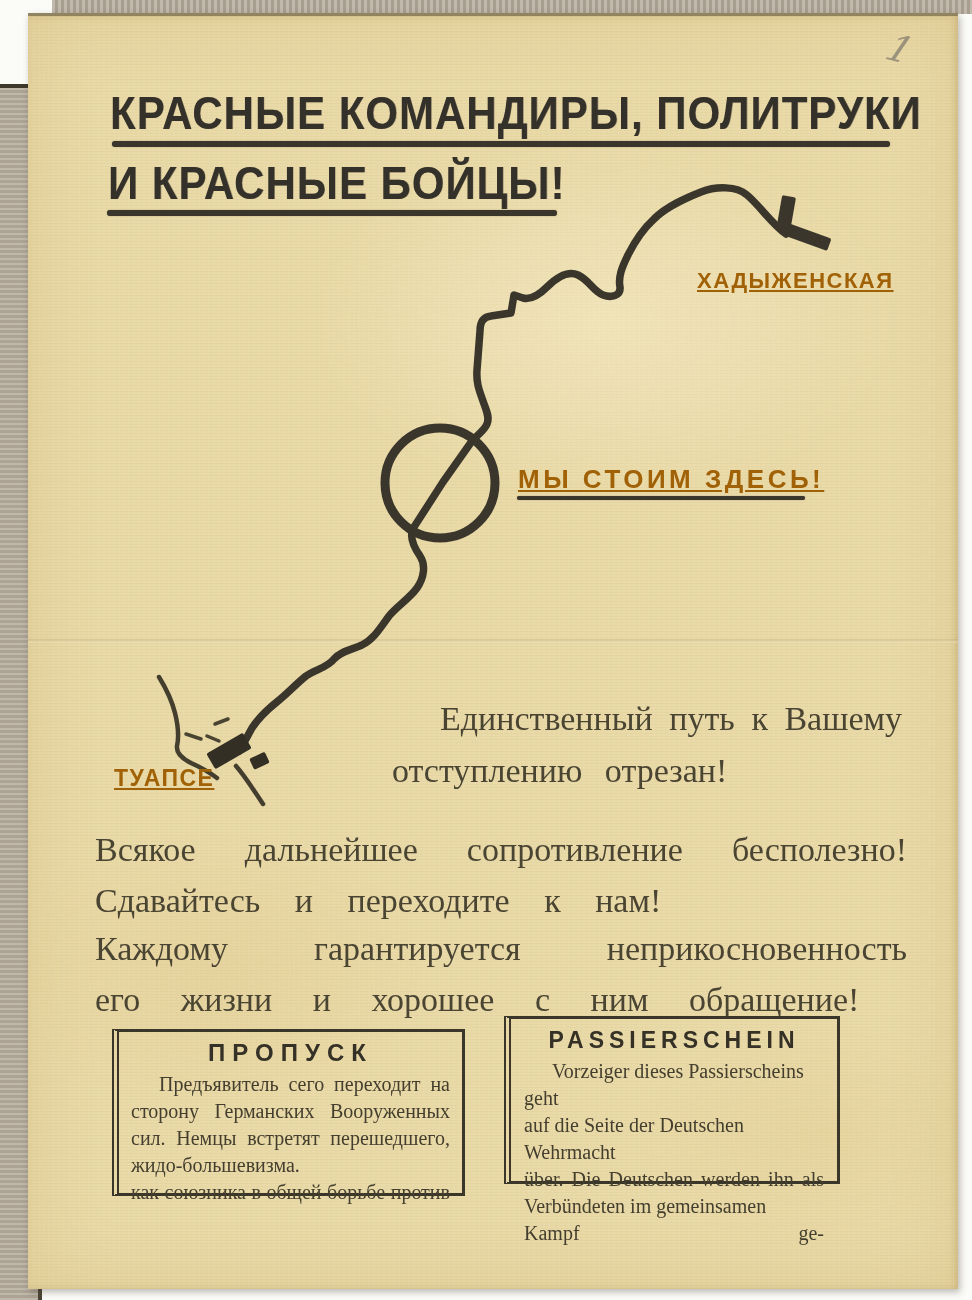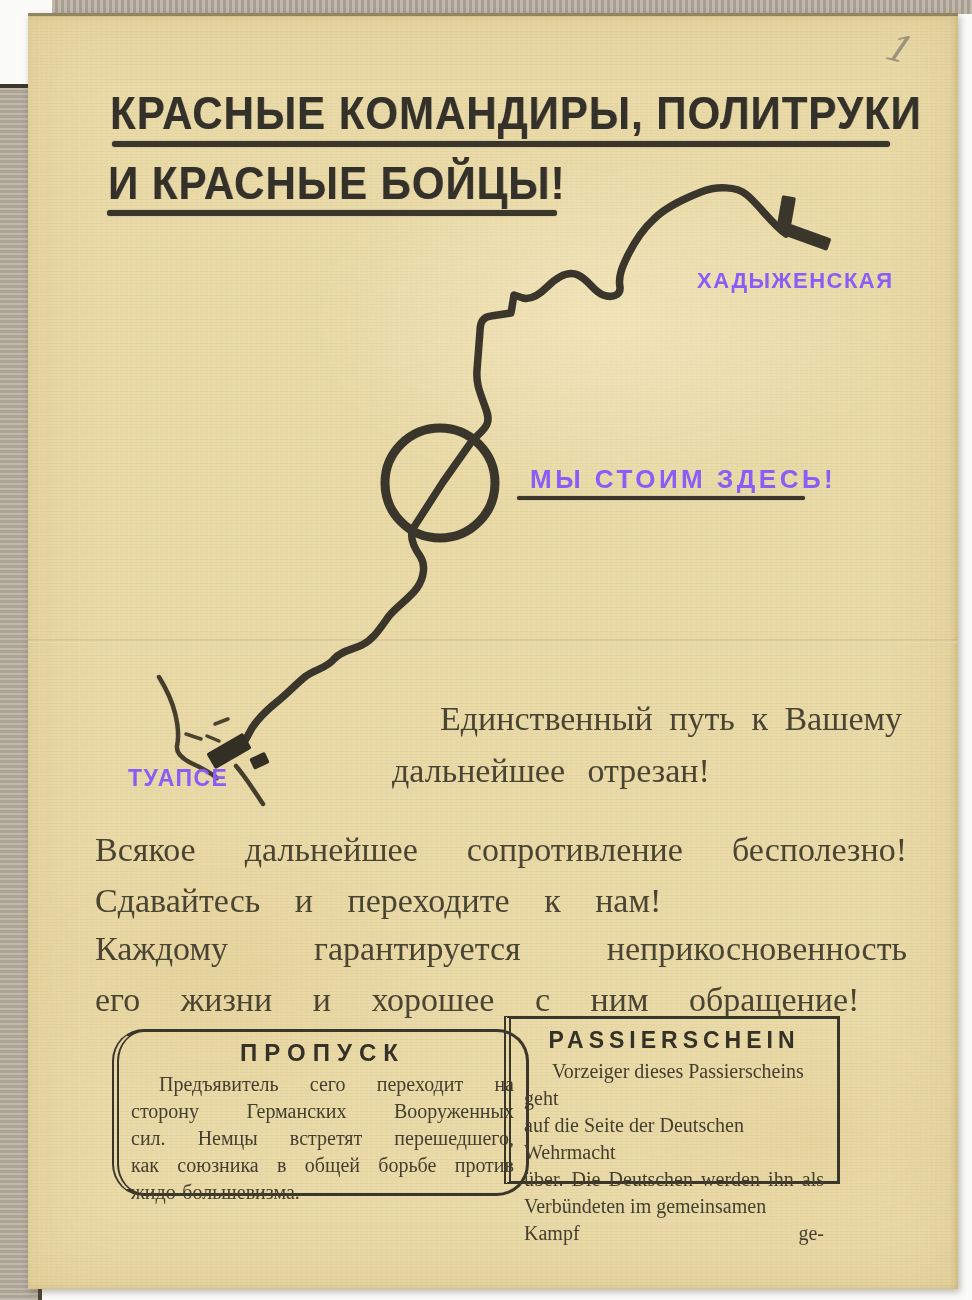--- a/index.html
+++ b/index.html
@@ -30,21 +30,21 @@
     background:linear-gradient(to bottom,rgba(120,95,50,.16),rgba(248,238,200,.38));}
   
   .map-svg{position:absolute;left:0;top:0;width:972px;height:1300px;z-index:4;}
   
   .txt{position:absolute;z-index:5;color:#3a362b;}
   .title-line{font-weight:bold;font-size:42px;letter-spacing:1px;white-space:nowrap;
     color:#34302a;transform:scaleY(1.12);transform-origin:left top;
     text-shadow:.6px .6px 0 rgba(52,48,42,.4);}
   .rule{position:absolute;z-index:5;background:#3a362b;border-radius:3px;
     box-shadow:0 0 1px rgba(58,54,43,.8);}
-  .map-label{font-weight:bold;white-space:nowrap;color:#8b5cf6;}
+  .map-label{font-weight:bold;white-space:nowrap;color:#a16207;text-decoration:underline;}
   .serif-line{font-family:"Liberation Serif",serif;color:#4a4433;white-space:nowrap;
     font-size:34px;}
   .jline{white-space:normal;text-align-last:justify;}
   .box{position:absolute;z-index:5;box-sizing:border-box;border:3px solid #3b362a;
     border-left:7px double #3b362a;background:rgba(233,217,166,.0);}
   .box-title{font-weight:bold;text-align:center;color:#353126;}
   .box-body{font-family:"Liberation Serif",serif;color:#433e2e;font-size:20px;}
   .box-line{line-height:27px;white-space:normal;}
   .box-line.just{text-align-last:justify;}
   .box-line.indent{text-indent:28px;}
@@ -95,41 +95,41 @@
   </svg>
 
   <div class="pencil-mark" style="left:888px;top:28px;">1</div>
 
   <div class="txt title-line" style="left:110px;top:86px;">КРАСНЫЕ КОМАНДИРЫ, ПОЛИТРУКИ</div>
   <div class="rule" style="left:112px;top:141px;width:778px;height:6px;"></div>
   <div class="txt title-line" style="left:108px;top:156px;">И КРАСНЫЕ БОЙЦЫ!</div>
   <div class="rule" style="left:107px;top:210px;width:450px;height:6px;"></div>
 
   <div class="txt map-label" style="left:697px;top:268px;font-size:22px;letter-spacing:1.5px;">ХАДЫЖЕНСКАЯ</div>
-  <div class="txt map-label" style="left:518px;top:464px;font-size:26px;letter-spacing:3.5px;margin-left:12px;">МЫ СТОИМ ЗДЕСЬ!</div>
+  <div class="txt map-label" style="left:518px;top:464px;font-size:26px;letter-spacing:3.5px;">МЫ СТОИМ ЗДЕСЬ!</div>
   <div class="rule" style="left:517px;top:496px;width:288px;height:4px;"></div>
-  <div class="txt map-label" style="left:128px;top:765px;font-size:23px;letter-spacing:1.5px;">ТУАПСЕ</div>
+  <div class="txt map-label" style="left:114px;top:765px;font-size:23px;letter-spacing:1.5px;">ТУАПСЕ</div>
 
   <div class="txt serif-line jline" style="left:392px;top:700px;width:462px;margin-left:48px;">Единственный путь к Вашему</div>
-  <div class="txt serif-line" style="left:392px;top:752px;word-spacing:14px;">дальнейшее отрезан!</div>
+  <div class="txt serif-line" style="left:392px;top:752px;word-spacing:14px;">отступлению отрезан!</div>
 
   <div class="txt serif-line jline" style="left:95px;top:831px;width:812px;">Всякое дальнейшее сопротивление бесполезно!</div>
   <div class="txt serif-line" style="left:95px;top:882px;word-spacing:26px;">Сдавайтесь и переходите к нам!</div>
 
   <div class="txt serif-line jline" style="left:95px;top:930px;width:812px;">Каждому гарантируется неприкосновенность</div>
   <div class="txt serif-line" style="left:95px;top:981px;word-spacing:32px;">его жизни и хорошее с ним обращение!</div>
 
-  <div class="box" style="left:112px;top:1029px;width:417px;height:167px;border-radius:32px;">
+  <div class="box" style="left:112px;top:1029px;width:353px;height:167px;">
     <div class="box-title" style="font-size:24px;letter-spacing:7px;margin-top:7px;">ПРОПУСК</div>
     <div class="box-body" style="margin:4px 12px 0 12px;">
       <div class="box-line just indent">Предъявитель сего переходит на</div>
       <div class="box-line just">сторону Германских Вооруженных</div>
       <div class="box-line just">сил. Немцы встретят перешедшего,</div>
+      <div class="box-line">жидо-большевизма.</div>
       <div class="box-line just">как союзника в общей борьбе против</div>
-      <div class="box-line">жидо-большевизма.</div>
     </div>
   </div>
 
   <div class="box" style="left:504px;top:1016px;width:336px;height:168px;">
     <div class="box-title" style="font-size:23px;letter-spacing:5px;margin-top:8px;">PASSIERSCHEIN</div>
     <div class="box-body" style="margin:4px 13px 12px 13px;">
       <div class="box-line just indent">Vorzeiger dieses Passierscheins geht</div>
       <div class="box-line just">auf die Seite der Deutschen Wehrmacht</div>
       <div class="box-line just">über. Die Deutschen werden ihn als</div>
       <div class="box-line just">Verbündeten im gemeinsamen Kampf ge-</div>

